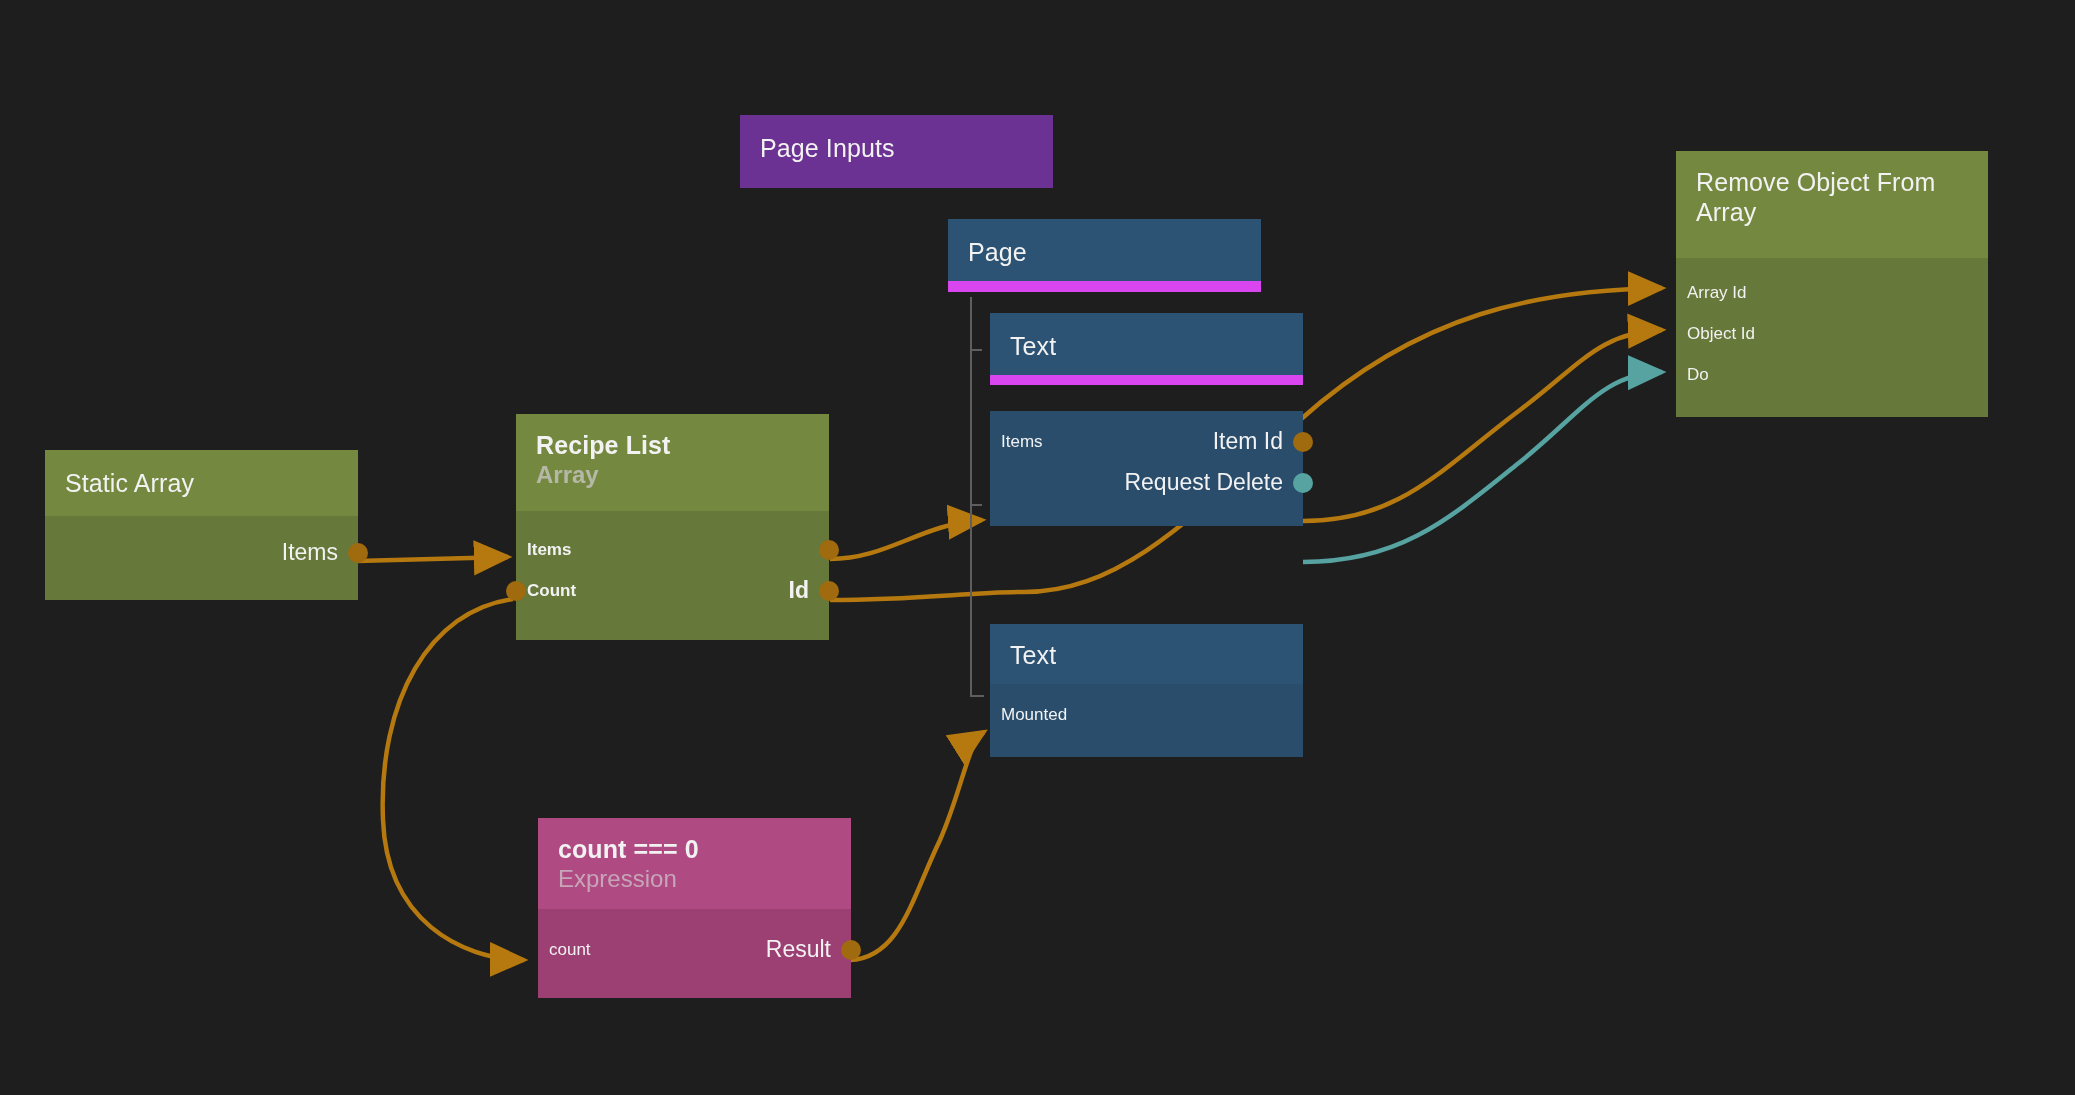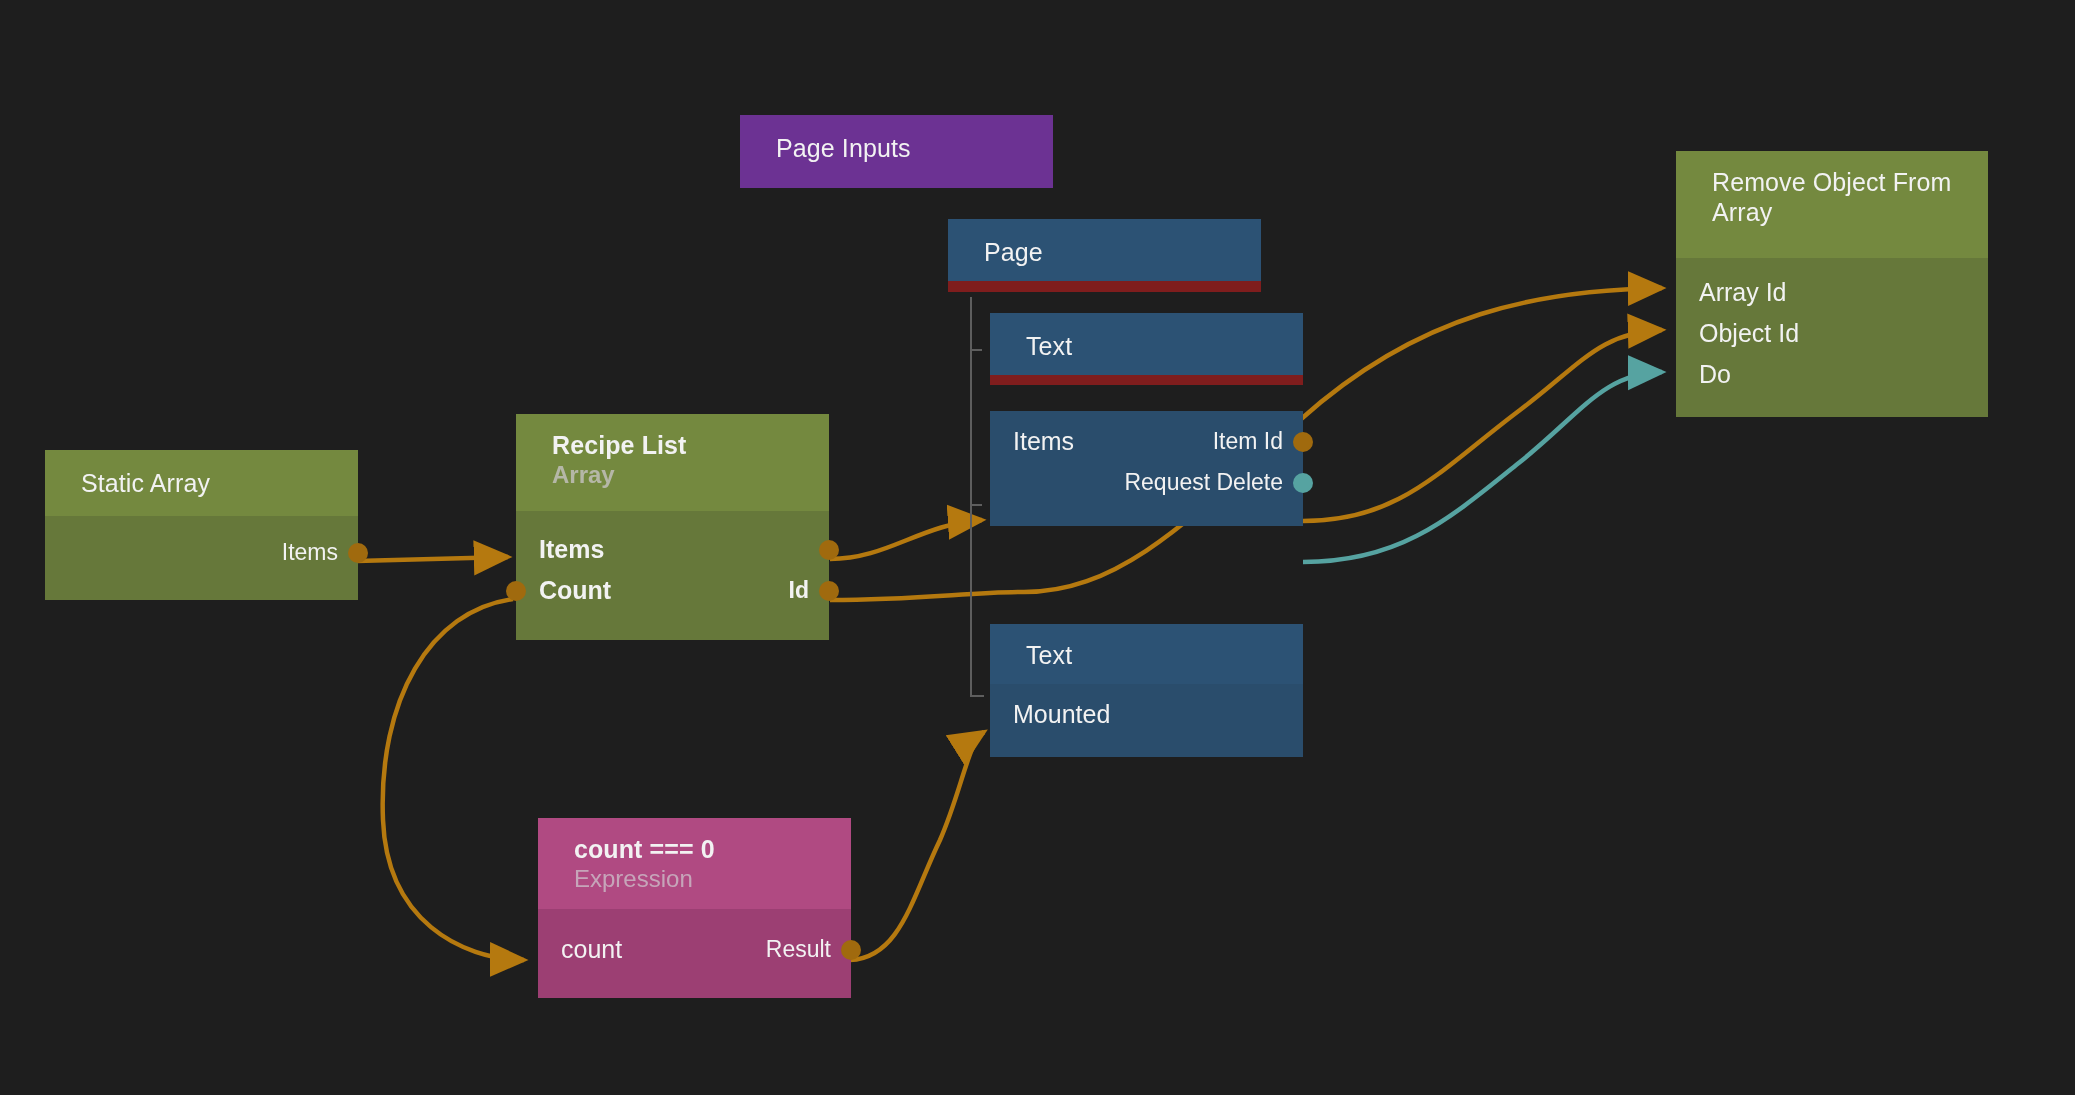--- a/index.html
+++ b/index.html
@@ -24,21 +24,21 @@
     height: 1095px;
     pointer-events: none;
     z-index: 1;
   }
   .node {
     position: absolute;
     z-index: 3;
     box-sizing: border-box;
   }
   .node-header {
-    padding: 16px 20px 14px 36px;
+    padding: 16px 20px 14px 20px;
     box-sizing: border-box;
   }
   .node-title {
     color: #f2f2f2;
     font-size: 25px;
     line-height: 30px;
     letter-spacing: 0.1px;
   }
   .node-title.bold { font-weight: bold; }
   .node-subtitle {
@@ -54,38 +54,38 @@
   }
   .port-row {
     position: relative;
     height: 41px;
     display: flex;
     align-items: center;
     box-sizing: border-box;
   }
   .port-in-label {
     color: #f2f2f2;
-    font-size: 25px;
-    padding-left: 23px;
+    font-size: 17px;
+    padding-left: 11px;
     white-space: nowrap;
   }
   .port-out-label {
     color: #f2f2f2;
     font-size: 23px;
     margin-left: auto;
     padding-right: 20px;
     white-space: nowrap;
   }
   
   .green .node-header { background: #74893f; }
   .green .node-body   { background: #66783a; }
   
   .blue .node-header  { background: #2c5274; }
   .blue .node-body    { background: #2a4d6c; }
-  .blue.solid         { background: #7f1d1d; }
+  .blue.solid         { background: #d946ef; }
   
   .purple             { background: #6c3293; }
   
   .magenta .node-header { background: #b04a82; }
   .magenta .node-body   { background: #9c3f73; }
 
   .dot {
     position: absolute;
     width: 20px;
     height: 20px;

